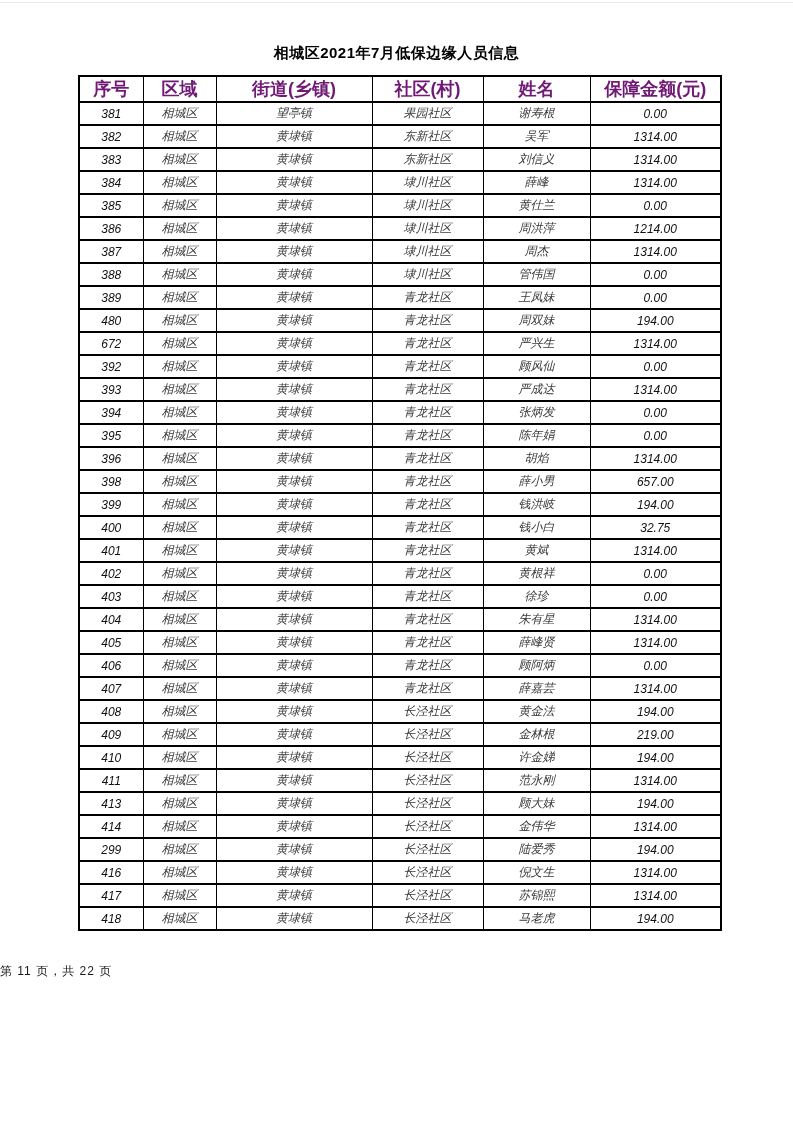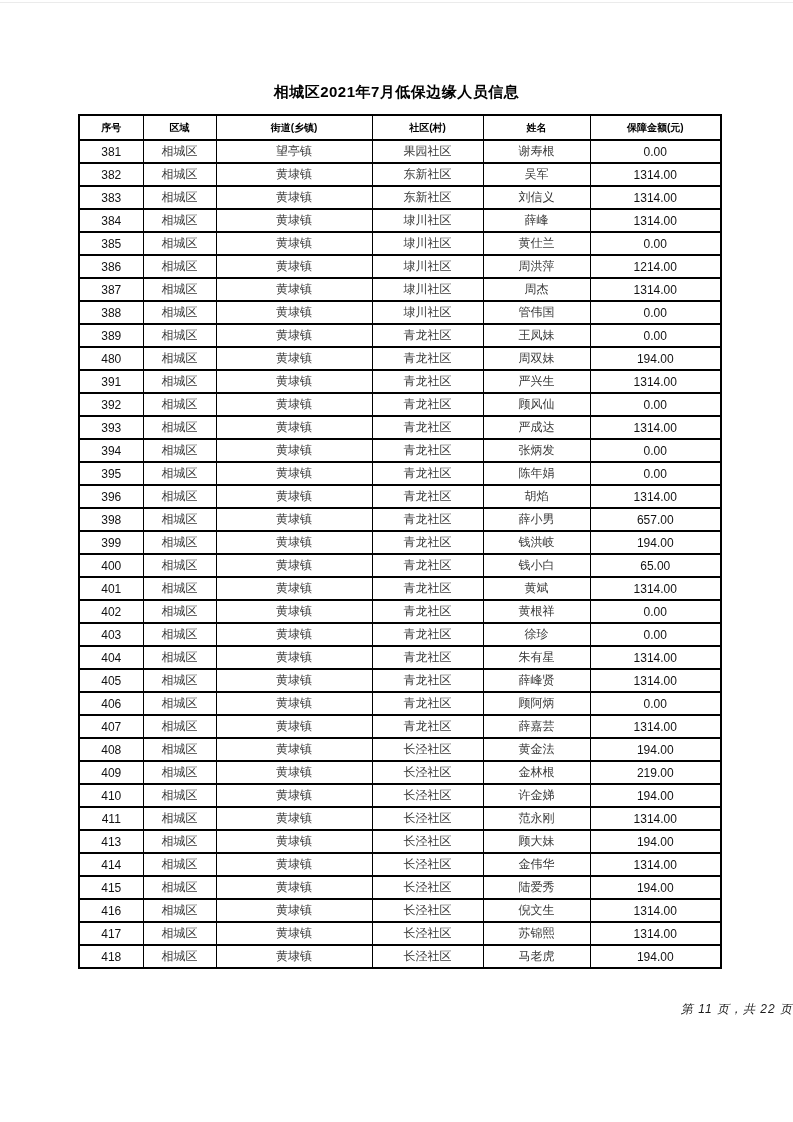--- a/index.html
+++ b/index.html
@@ -18,21 +18,21 @@
   .top-hairline {
     position: absolute;
     top: 2px;
     left: 0;
     width: 100%;
     height: 1px;
     background: #ebebeb;
   }
   .doc-title {
     margin: 0;
-    padding-top: 83px;
+    padding-top: 44px;
     text-align: center;
     font-size: 15px;
     line-height: 17px;
     font-weight: 700;
     letter-spacing: 0.5px;
     color: #000;
   }
   table.welfare-table {
     border-collapse: collapse;
     table-layout: fixed;
@@ -51,42 +51,41 @@
     border: 1px solid #000;
     border-top-width: 2px;
     border-bottom-width: 2px;
     text-align: center;
     vertical-align: middle;
     padding: 0;
     overflow: hidden;
     white-space: nowrap;
   }
   .welfare-table thead tr { height: 25px; }
-  .welfare-table tbody tr { height: 23px; }
+  .welfare-table tbody tr { height: 23px; font-style: italic; }
   .welfare-table th {
-    font-size: 10px;
+    font-size: 18px;
     font-weight: 700;
-    color: #000000;
+    color: #701a75;
   }
   .welfare-table td {
     font-size: 12px;
     color: #3a3a3a;
   }
   .welfare-table td.col-index,
   .welfare-table td.col-amount {
     color: #111;
     font-size: 12px;
   }
   .page-footer {
-    text-align: right;
+    text-align: left;
     margin-top: 32px;
     font-size: 12px;
     color: #1a1a1a;
     letter-spacing: 1px;
-    font-style: italic;
   }
 </style>
 </head>
 <body>
 
 <div class="top-hairline"></div>
 
 <h1 class="doc-title">相城区2021年7月低保边缘人员信息</h1>
 
 <table class="welfare-table">
@@ -183,21 +182,21 @@
       </tr>
       <tr>
         <td class="col-index">480</td>
         <td class="col-region">相城区</td>
         <td class="col-street">黄埭镇</td>
         <td class="col-community">青龙社区</td>
         <td class="col-name">周双妹</td>
         <td class="col-amount">194.00</td>
       </tr>
       <tr>
-        <td class="col-index">391</td>
+        <td class="col-index">672</td>
         <td class="col-region">相城区</td>
         <td class="col-street">黄埭镇</td>
         <td class="col-community">青龙社区</td>
         <td class="col-name">严兴生</td>
         <td class="col-amount">1314.00</td>
       </tr>
       <tr>
         <td class="col-index">392</td>
         <td class="col-region">相城区</td>
         <td class="col-street">黄埭镇</td>
@@ -252,21 +251,21 @@
         <td class="col-community">青龙社区</td>
         <td class="col-name">钱洪岐</td>
         <td class="col-amount">194.00</td>
       </tr>
       <tr>
         <td class="col-index">400</td>
         <td class="col-region">相城区</td>
         <td class="col-street">黄埭镇</td>
         <td class="col-community">青龙社区</td>
         <td class="col-name">钱小白</td>
-        <td class="col-amount">65.00</td>
+        <td class="col-amount">32.75</td>
       </tr>
       <tr>
         <td class="col-index">401</td>
         <td class="col-region">相城区</td>
         <td class="col-street">黄埭镇</td>
         <td class="col-community">青龙社区</td>
         <td class="col-name">黄斌</td>
         <td class="col-amount">1314.00</td>
       </tr>
       <tr>
@@ -359,21 +358,21 @@
       </tr>
       <tr>
         <td class="col-index">414</td>
         <td class="col-region">相城区</td>
         <td class="col-street">黄埭镇</td>
         <td class="col-community">长泾社区</td>
         <td class="col-name">金伟华</td>
         <td class="col-amount">1314.00</td>
       </tr>
       <tr>
-        <td class="col-index">415</td>
+        <td class="col-index">299</td>
         <td class="col-region">相城区</td>
         <td class="col-street">黄埭镇</td>
         <td class="col-community">长泾社区</td>
         <td class="col-name">陆爱秀</td>
         <td class="col-amount">194.00</td>
       </tr>
       <tr>
         <td class="col-index">416</td>
         <td class="col-region">相城区</td>
         <td class="col-street">黄埭镇</td>

